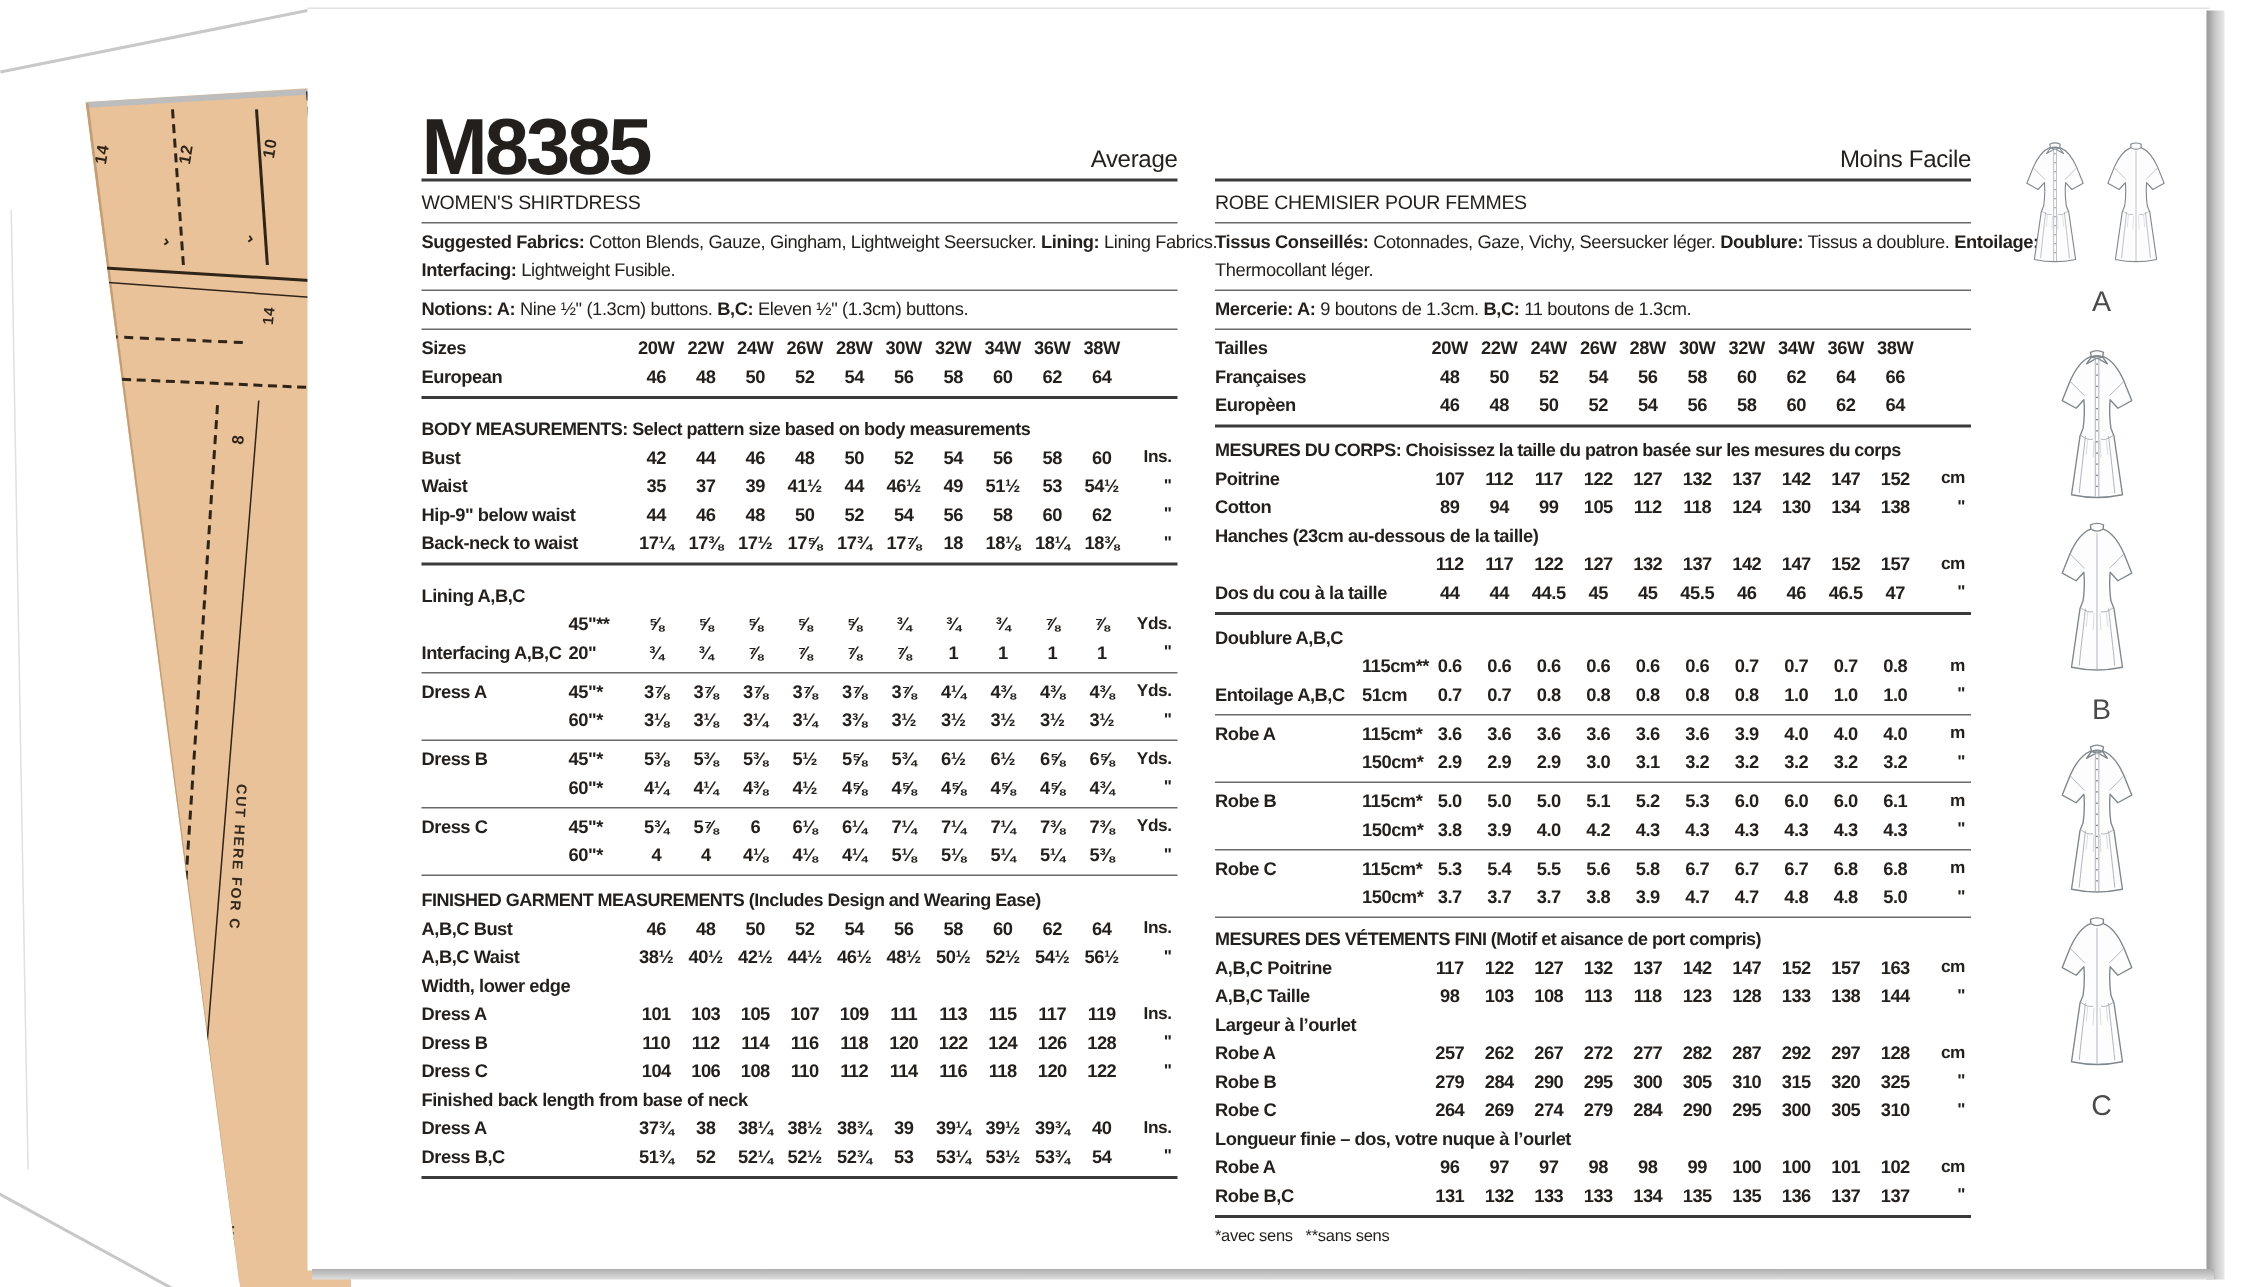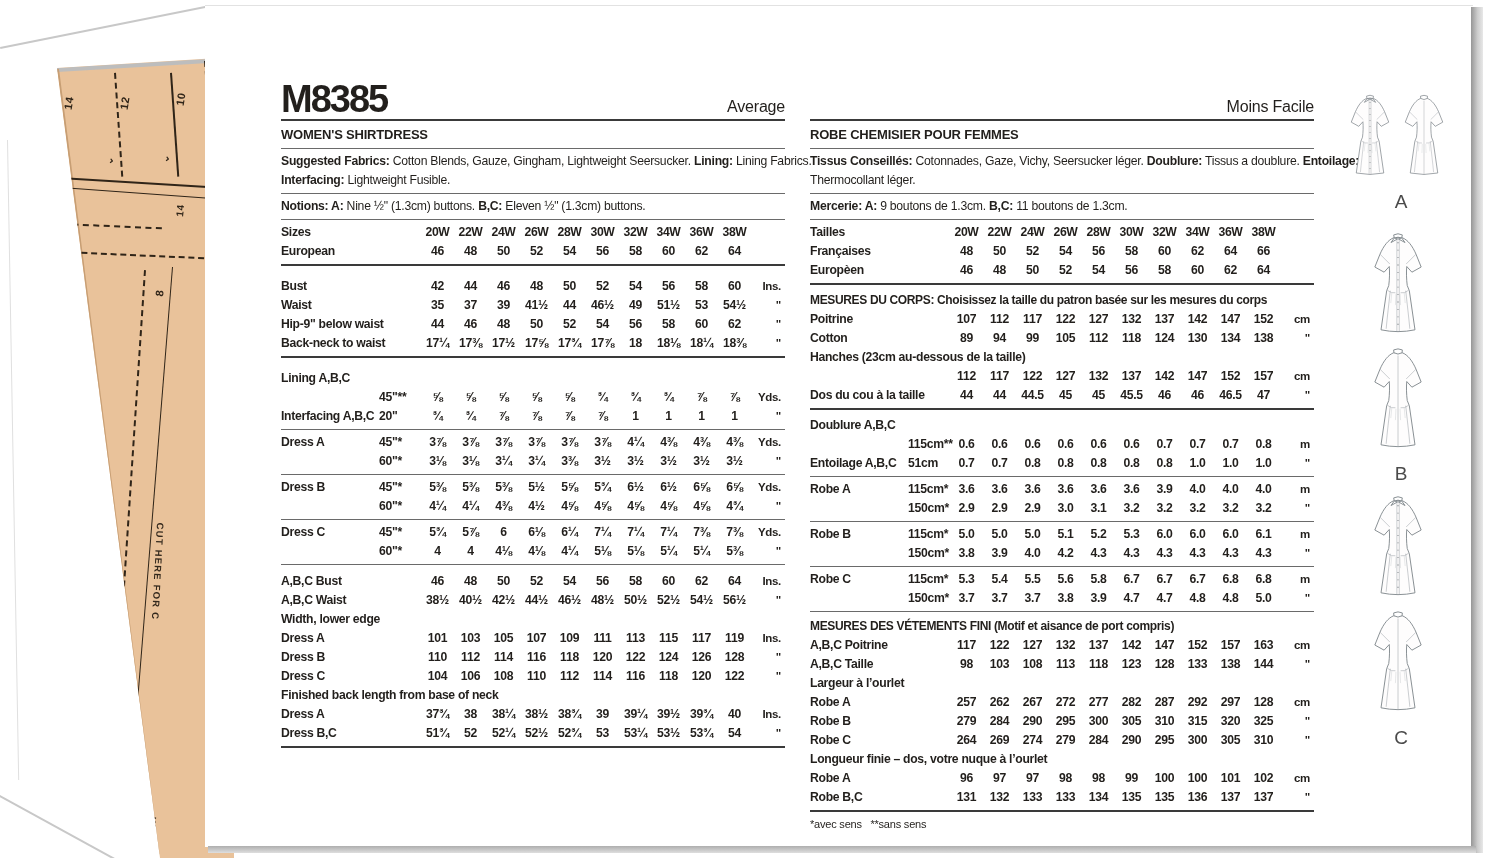--- a/index.html
+++ b/index.html
@@ -25,25 +25,25 @@
   #edge-right { position:absolute; left:1471px; top:7px; width:12px; height:846px;
     background:linear-gradient(90deg,#969696,#cdcdcd 55%,#e8e8e8); z-index:2; }
   #edge-bottom { position:absolute; left:208px; top:846px; width:1268px; height:7px;
     background:linear-gradient(#aeaeae,#dedede); z-index:2; }
 
   
   .col { position:absolute; top:72px; width:504px; }
   #col-en { left:76px; }
   #col-fr { left:605px; }
   .tbar { height:38px; display:flex; justify-content:space-between; align-items:flex-end; }
-  .pnum { font-size:38px; font-weight:800; letter-spacing:-2px; line-height:34px;margin-top:19px; }
+  .pnum { font-size:53px; font-weight:800; letter-spacing:-2px; line-height:34px;margin-top:19px; }
   .diff { font-size:16px; font-weight:500; letter-spacing:-.2px; }
   .rule  { border-top:1.2px solid #6a6a6a; margin:3px 0; }
   .rule.s{ border-top:2px solid #3a3a3a; }
-  .ptitle { font-size:13px; font-weight:700; letter-spacing:-.2px; height:21px; line-height:22px; }
+  .ptitle { font-size:13px; font-weight:400; letter-spacing:-.2px; height:21px; line-height:22px; }
   .iline { font-size:12.2px; line-height:19px; height:19px; white-space:nowrap; letter-spacing:-.25px; }
   .iline b { letter-spacing:-.25px;text-align:center; }
   .thead { font-size:12px; font-weight:700; height:19px; line-height:19px; white-space:nowrap; letter-spacing:-.35px; }
   .tlabel{ font-size:12.2px; font-weight:700; height:19px; line-height:19px; white-space:nowrap; letter-spacing:-.3px; }
   .trow { display:grid; grid-template-columns:98px 42px repeat(10,33px) 30px;
     height:19px; line-height:19px; font-size:12.2px; letter-spacing:-.3px; }
   .trow .lbl { font-weight:700; white-space:nowrap; }
   .trow .sub { font-weight:600; }
   .trow .val { font-weight:600; text-align:center; }
   .trow.bold .val { font-weight:700; }
@@ -139,20 +139,21 @@
           <span class="val">54</span>
           <span class="val">56</span>
           <span class="val">58</span>
           <span class="val">60</span>
           <span class="val">62</span>
           <span class="val">64</span>
           <span class="unit"></span>
         </div>
         <div class="rule s"></div>
         <div class="gap" style="height: 8px;"></div>
+        <div class="thead">BODY MEASUREMENTS: Select pattern size based on body measurements</div>
         <div class="trow">
           <span class="lbl">Bust</span>
           <span class="sub"></span>
           <span class="val">42</span>
           <span class="val">44</span>
           <span class="val">46</span>
           <span class="val">48</span>
           <span class="val">50</span>
           <span class="val">52</span>
           <span class="val">54</span>
@@ -327,20 +328,21 @@
           <span class="val">4¼</span>
           <span class="val">5⅛</span>
           <span class="val">5⅛</span>
           <span class="val">5¼</span>
           <span class="val">5¼</span>
           <span class="val">5⅜</span>
           <span class="unit">"</span>
         </div>
         <div class="rule"></div>
         <div class="gap" style="height: 4px;"></div>
+        <div class="thead">FINISHED GARMENT MEASUREMENTS (Includes Design and Wearing Ease)</div>
         <div class="trow">
           <span class="lbl">A,B,C Bust</span>
           <span class="sub"></span>
           <span class="val">46</span>
           <span class="val">48</span>
           <span class="val">50</span>
           <span class="val">52</span>
           <span class="val">54</span>
           <span class="val">56</span>
           <span class="val">58</span>

